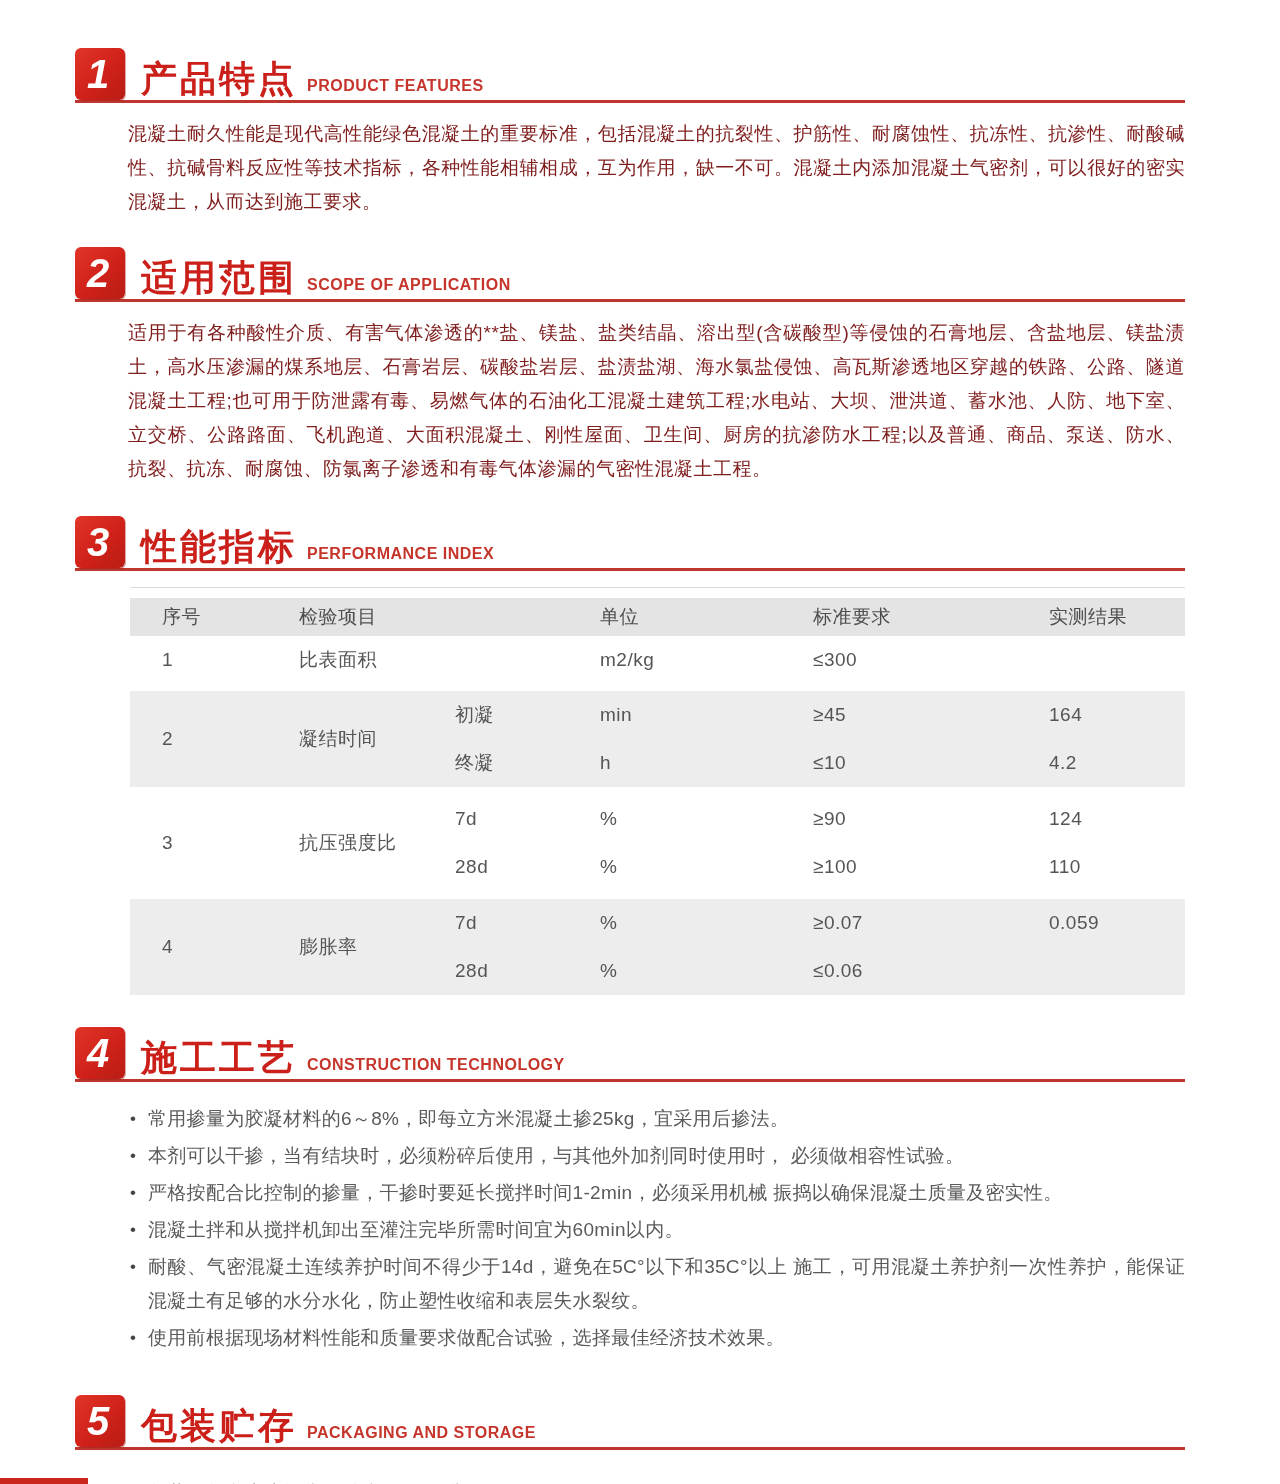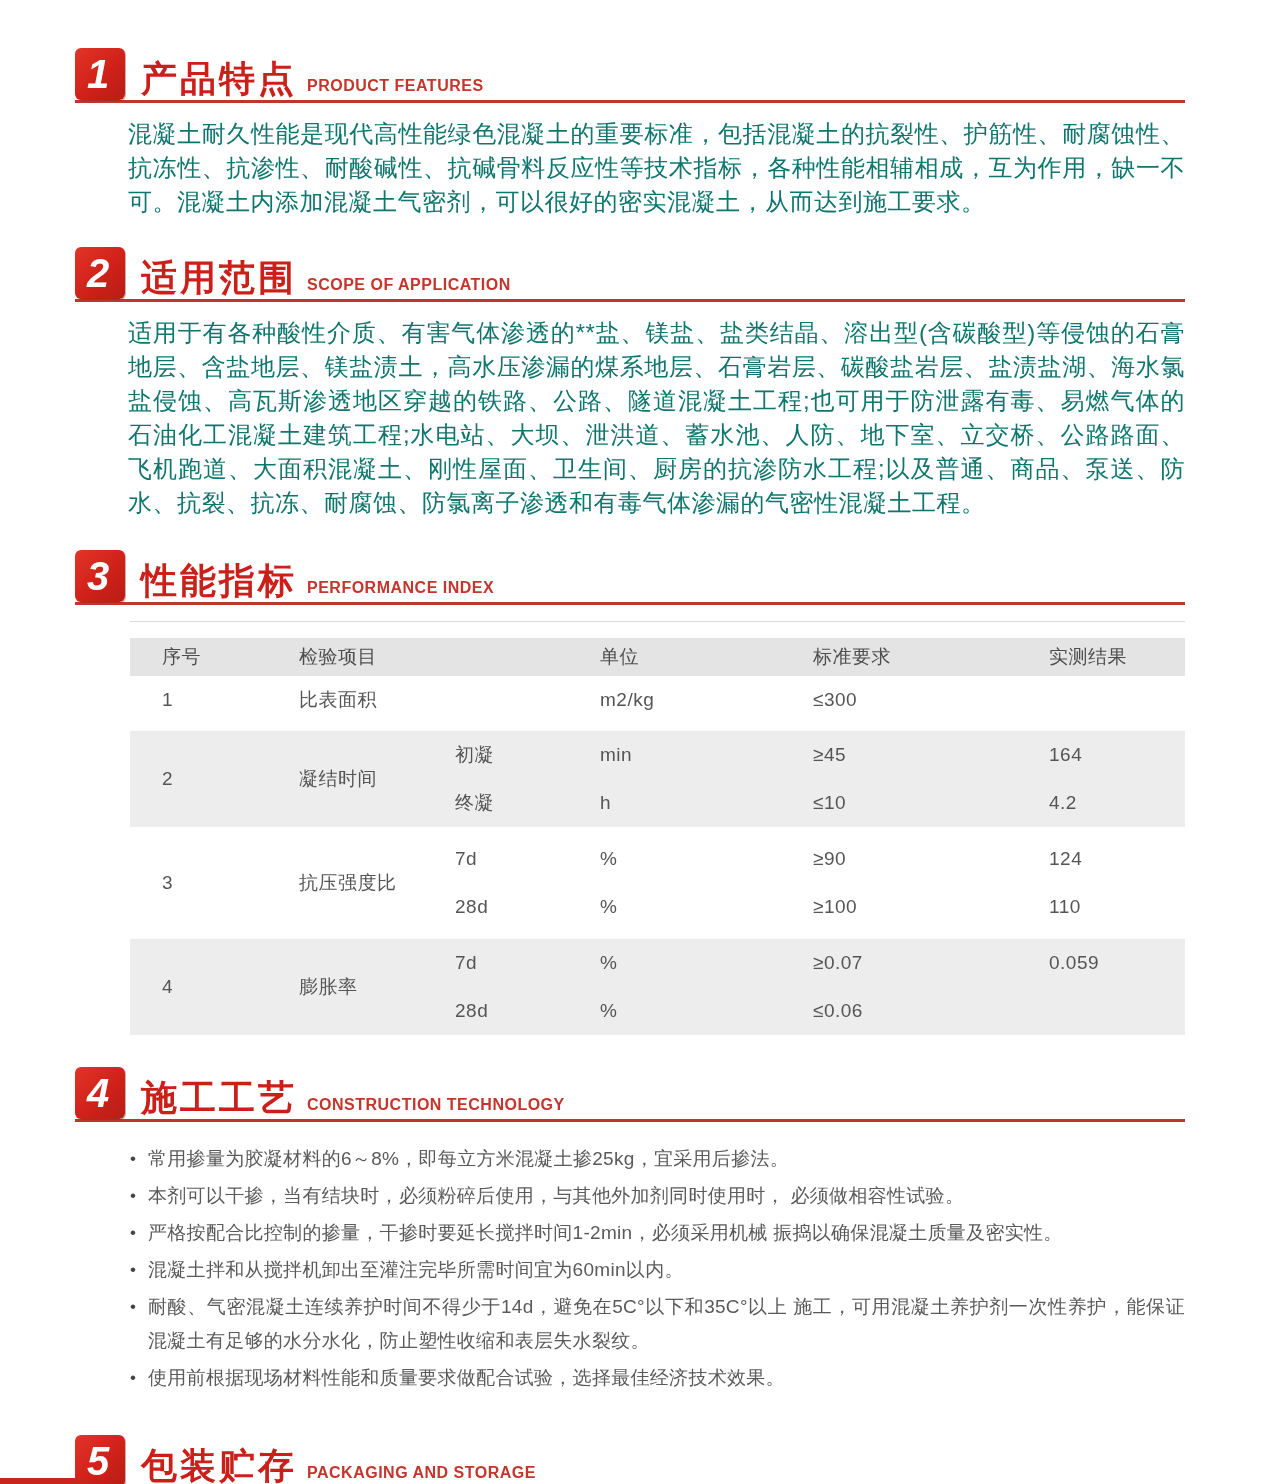--- a/index.html
+++ b/index.html
@@ -33,38 +33,38 @@
     line-height:1.15;
   }
   .title-en{
     font-size:16px;font-weight:700;color:#c6352c;letter-spacing:.5px;
     padding-bottom:4px;white-space:nowrap;
   }
 
   
   .para{
     margin:14px 0 0 53px;
-    font-size:24px;line-height:34px;text-align:justify;color:#0f766e;
+    font-size:19px;line-height:34px;text-align:justify;color:#7f1d1d;
     letter-spacing:.5px;
   }
 
   
   .bullets{margin:20px 0 0 53px;padding:0;list-style:none;}
   .bullets li{
     position:relative;padding-left:20px;
     font-size:19px;line-height:34px;color:#5a5a5a;
     margin-bottom:3px;text-align:justify;letter-spacing:.3px;
   }
   .bullets li::before{
     content:"•";position:absolute;left:2px;top:0;color:#444;font-size:17px;
   }
   .bullets.loose li{margin-bottom:11px;}
 
   
-  .ptable{margin:16px 0 0 55px;border-top:1px solid #d9d9d9;padding-top:16px;}
+  .ptable{margin:16px 0 0 55px;border-top:1px solid #d9d9d9;padding-top:10px;}
   .trow,.thead{
     display:grid;
     grid-template-columns:125px 170px 145px 215px 230px 1fr;
   }
   .tc{
     display:flex;align-items:center;
     font-size:19px;color:#555;letter-spacing:.5px;
   }
   .c1{padding-left:32px;}
   .c2{padding-left:44px;}

